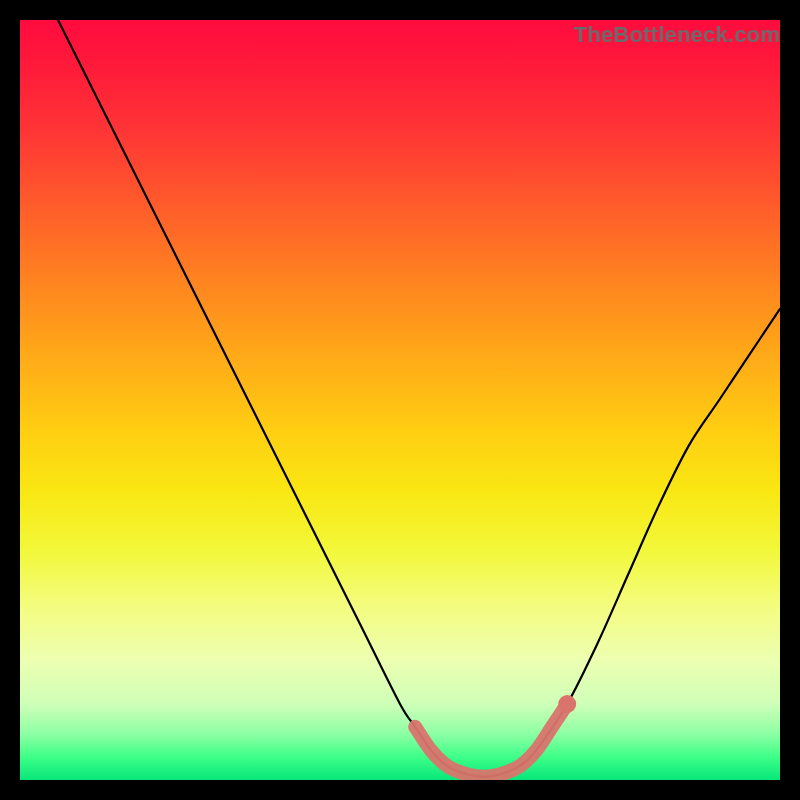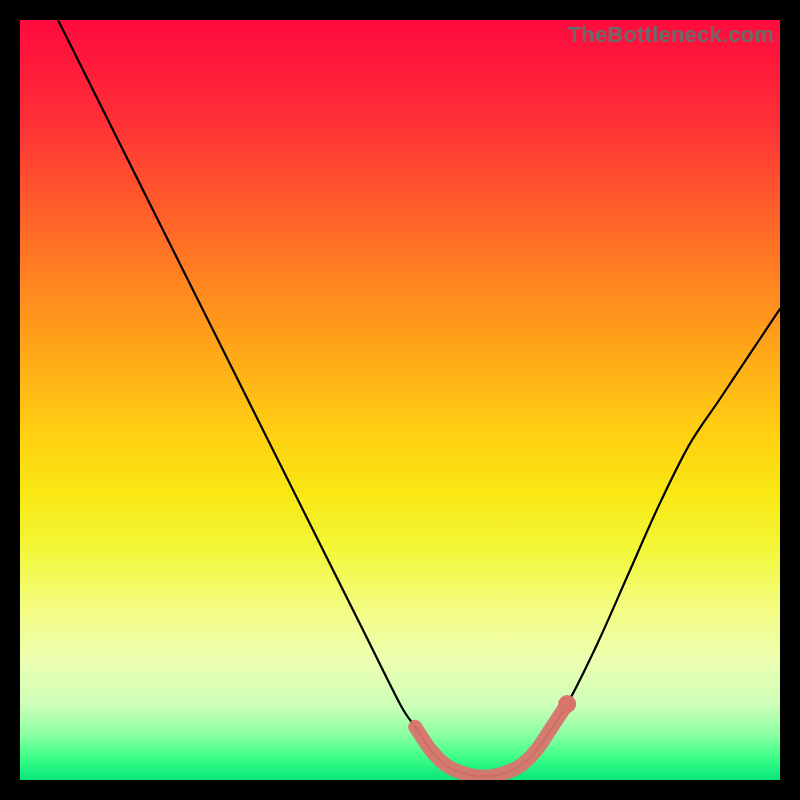--- a/index.html
+++ b/index.html
@@ -48,21 +48,21 @@
       #edffb0 84%,
       #cfffb8 90%,
       #8bffa3 94%,
       #3dff88 97%,
       #08e67a 100%
     );
   }
   .watermark {
     position: absolute;
     top: 2px;
-    right: 6px;
+    right: 0;
     color: #6b6b6b;
     font-size: 22px;
     font-weight: 600;
     letter-spacing: 0.2px;
     z-index: 5;
     pointer-events: none;
   }
   svg.curve {
     position: absolute;
     left: 0;

